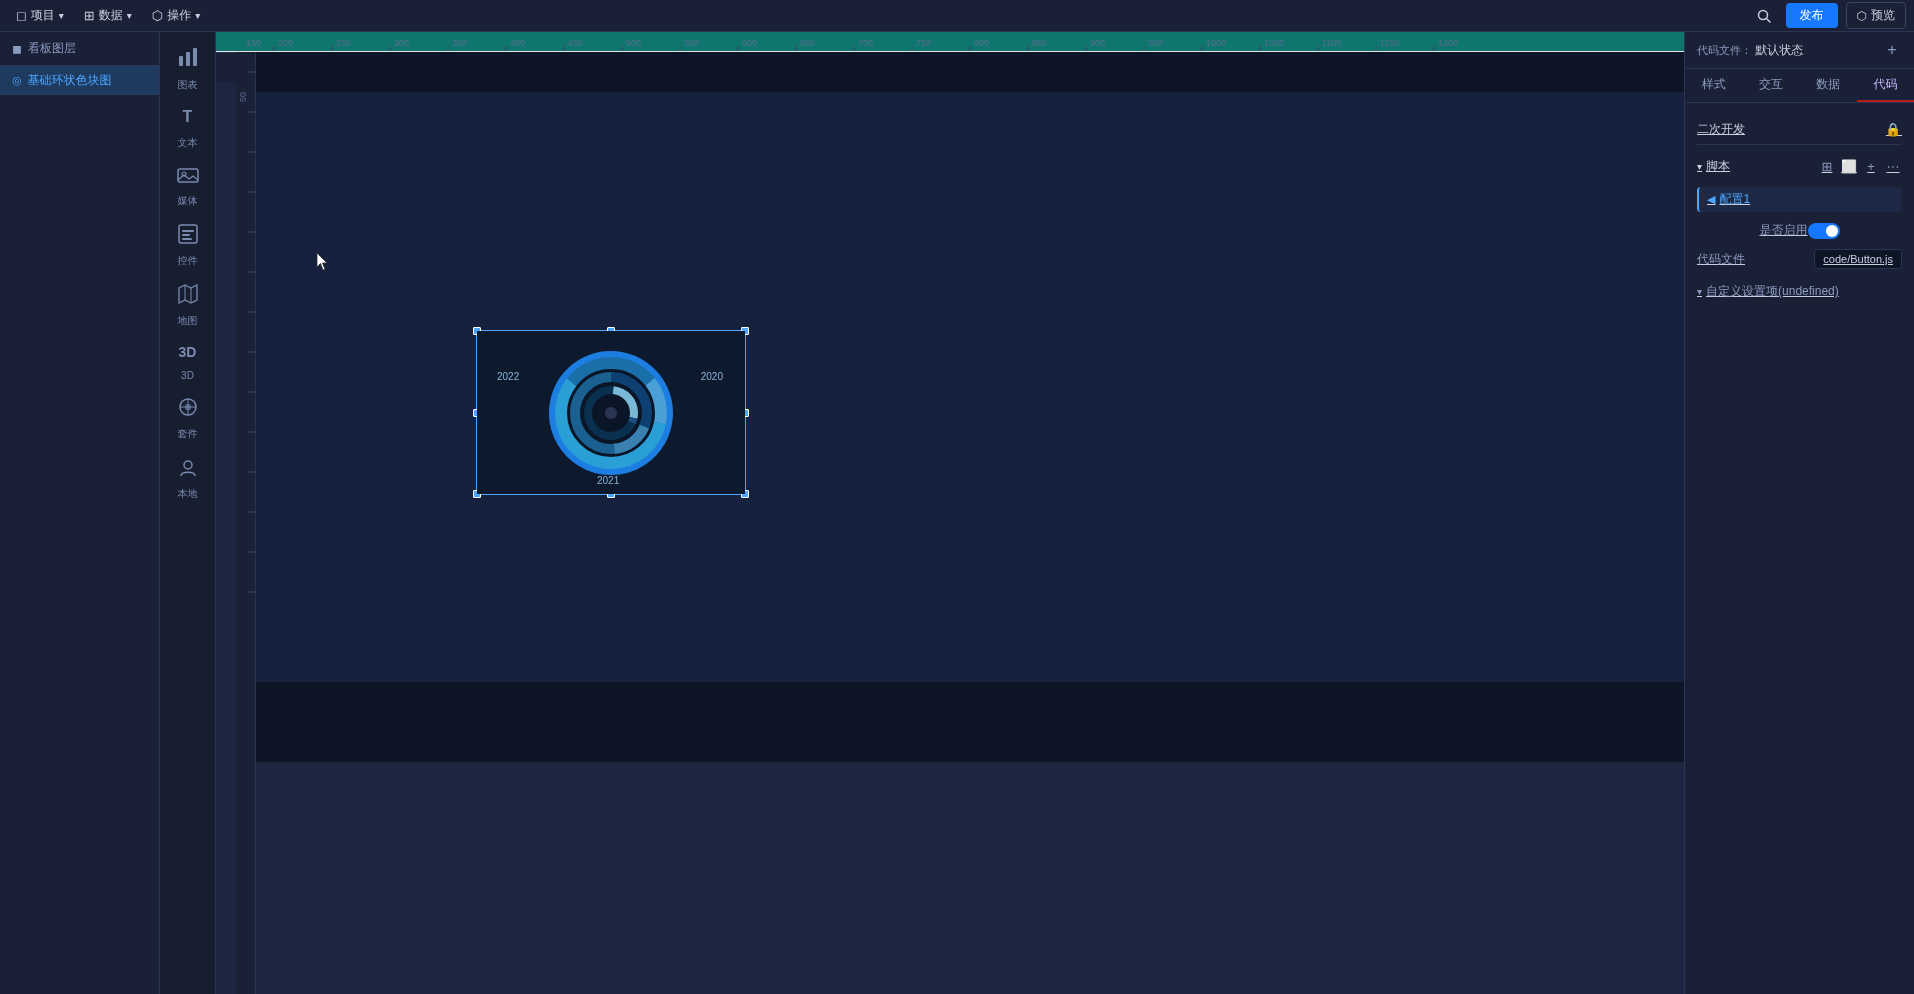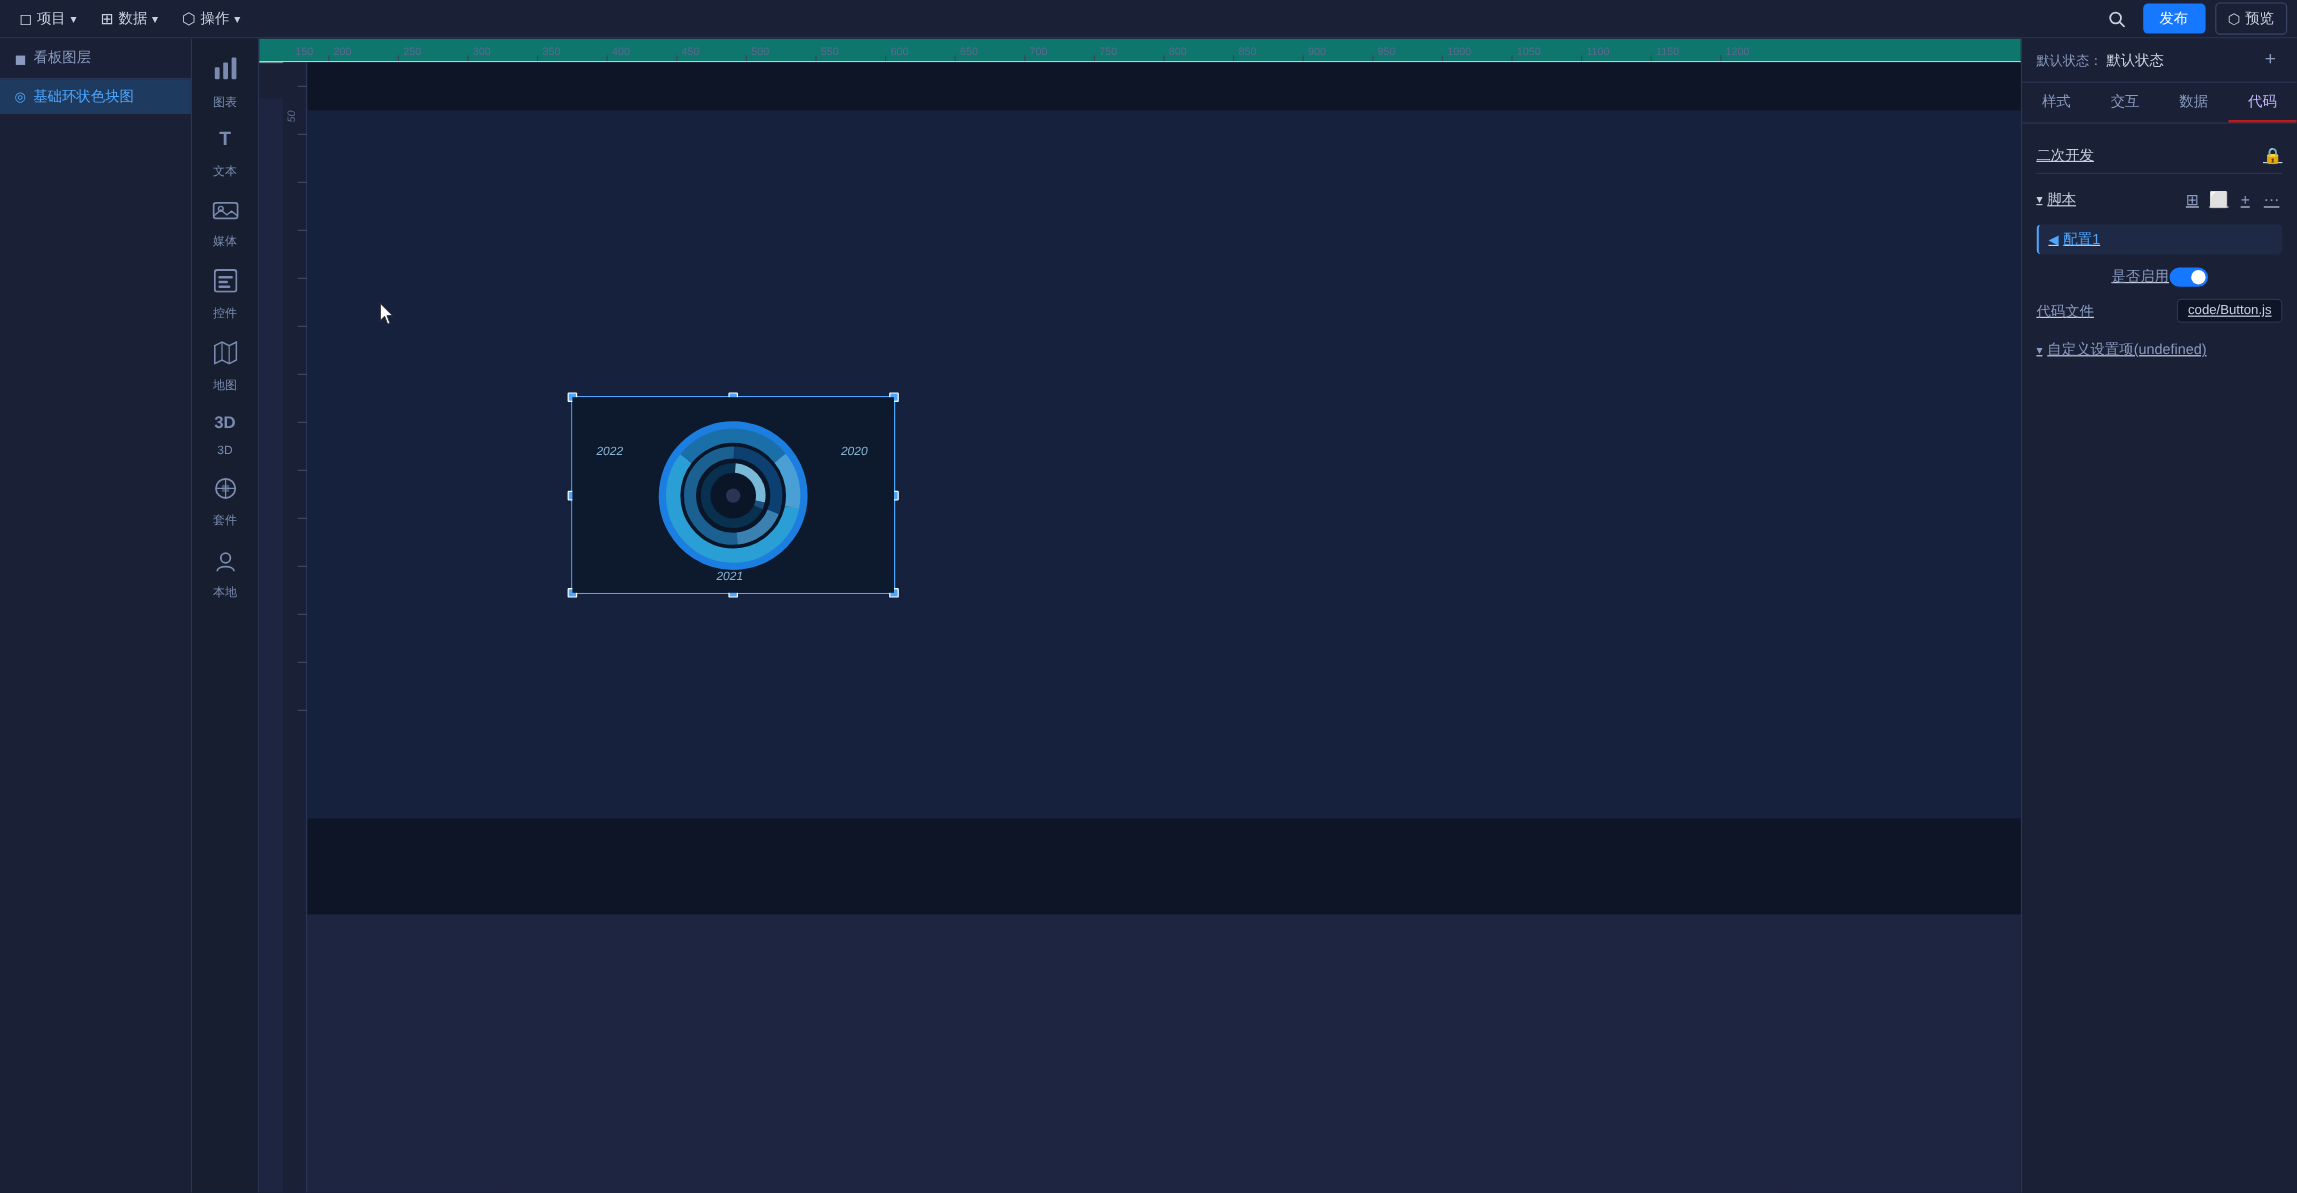--- a/index.html
+++ b/index.html
@@ -561,21 +561,21 @@
         <text x="1048" y="14" fill="#5a6a8f" font-size="9">1050</text>
         <line x1="1102" y1="20" x2="1102" y2="14" stroke="#3a4565" stroke-width="1"></line>
         <text x="1106" y="14" fill="#5a6a8f" font-size="9">1100</text>
         <line x1="1160" y1="20" x2="1160" y2="14" stroke="#3a4565" stroke-width="1"></line>
         <text x="1164" y="14" fill="#5a6a8f" font-size="9">1150</text>
         <line x1="1218" y1="20" x2="1218" y2="14" stroke="#3a4565" stroke-width="1"></line>
         <text x="1222" y="14" fill="#5a6a8f" font-size="9">1200</text>
       </svg>
     </div>
 
-    <div class="workspace" style="cursor:default;font-style:italic;">
+    <div class="workspace" style="cursor:default;">
 
       <div style="position:absolute; top:0; left:0; width:20px; bottom:0; background:#1a2035; border-right:1px solid #2a3555; z-index:10;">
         <svg width="20" height="100%" style="position:absolute;top:0;left:0;">
           <text x="-30" y="10" fill="#5a6a8f" font-size="9" transform="rotate(-90,10,10)">50</text>
           <line x1="12" y1="20" x2="20" y2="20" stroke="#3a4565" stroke-width="1"></line>
           <text x="-50" y="10" fill="#5a6a8f" font-size="9" transform="rotate(-90,10,50)">100</text>
           <line x1="12" y1="60" x2="20" y2="60" stroke="#3a4565" stroke-width="1"></line>
           <line x1="12" y1="100" x2="20" y2="100" stroke="#3a4565" stroke-width="1"></line>
           <line x1="12" y1="140" x2="20" y2="140" stroke="#3a4565" stroke-width="1"></line>
           <line x1="12" y1="180" x2="20" y2="180" stroke="#3a4565" stroke-width="1"></line>
@@ -688,21 +688,21 @@
         <span>组件数: 1 / 1</span>
         <span>4.1.8</span>
       </div>
     </div>
   </div>
 
   <div class="right-panel">
 
     <div class="right-panel-header">
       <div>
-        <span class="state-label">默认状态：</span>
+        <span class="state-label">代码文件：</span>
         <span class="state-value">默认状态</span>
       </div>
       <div class="add-state-btn">+</div>
     </div>
 
     <div class="right-tabs">
       <div class="right-tab">样式</div>
       <div class="right-tab">交互</div>
       <div class="right-tab">数据</div>
       <div class="right-tab active">代码</div>

